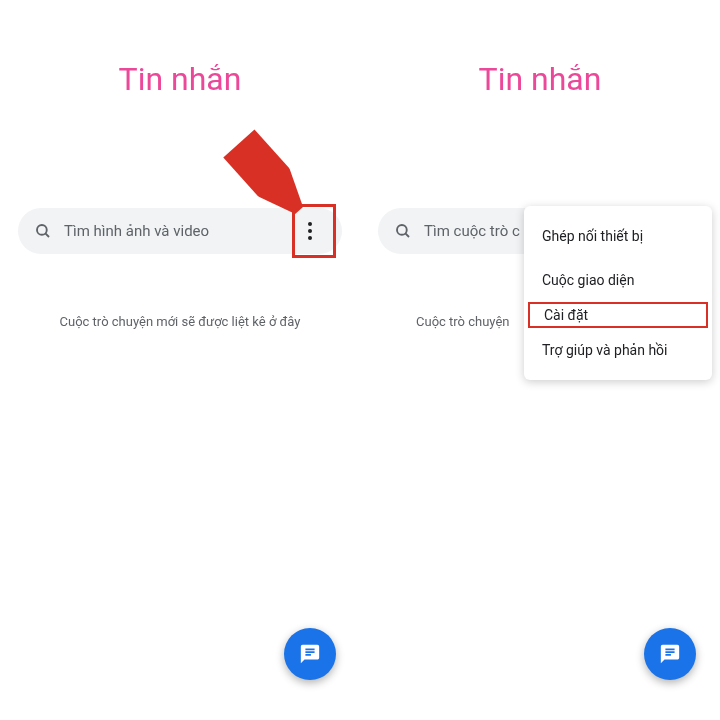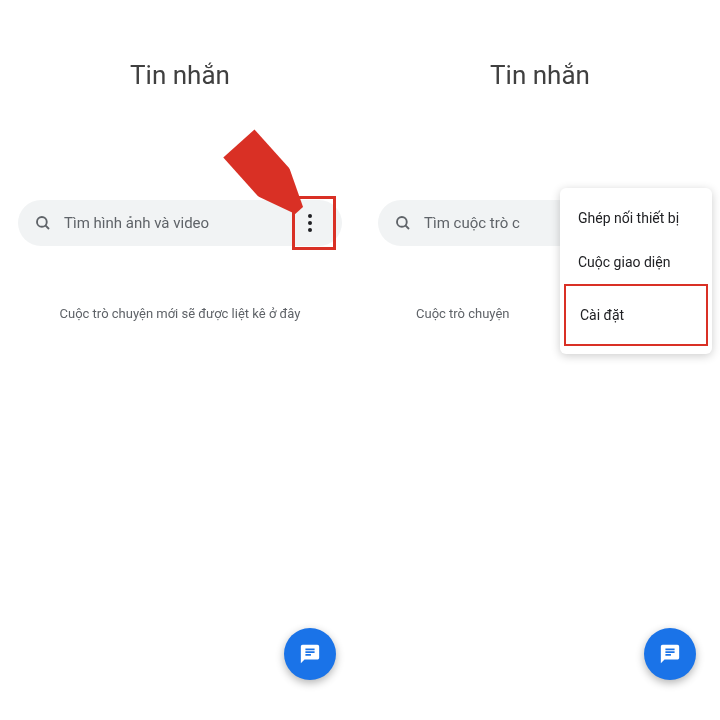--- a/index.html
+++ b/index.html
@@ -1,31 +1,31 @@
 <!DOCTYPE html>
 <html><head>
   <meta charset="utf-8">
   <style>
     * { margin: 0; padding: 0; box-sizing: border-box; font-family: -apple-system, BlinkMacSystemFont, 'Segoe UI', Roboto, sans-serif; }
     body { width: 720px; height: 720px; display: flex; background: #fff; overflow: hidden; }
     .panel { width: 360px; height: 720px; position: relative; background: #fff; }
     .divider { width: 1px; background: #e0e0e0; height: 720px; position: absolute; left: 360px; top: 0; }
-    .title { text-align: center; font-size: 26px; font-weight: 400; color: #404040; margin-top: 60px; margin-bottom: 110px; }
+    .title { text-align: center; font-size: 32px; font-weight: 400; color: #ec4899; margin-top: 60px; margin-bottom: 110px; }
     .search-bar { margin: 0 18px; height: 46px; background: #f1f3f4; border-radius: 23px; display: flex; align-items: center; padding: 7px 16px; position: relative; }
     .search-icon { width: 18px; height: 18px; margin-right: 12px; flex-shrink: 0; }
     .search-text { color: #5f6368; font-size: 15px; flex: 1; white-space: nowrap; overflow: hidden; }
     .overflow-btn { width: 32px; height: 32px; display: flex; align-items: center; justify-content: center; margin-left: 4px; }
     .dot { width: 4px; height: 4px; background: #202124; border-radius: 50%; }
     .dots { display: flex; flex-direction: column; gap: 3px; }
     .red-box-overflow { position: absolute; right: 6px; top: -4px; width: 44px; height: 54px; border: 3px solid #d93025; pointer-events: none; }
     .empty-text { text-align: center; color: #5f6368; font-size: 13px; margin-top: 60px; padding: 0 13px; }
     .fab { position: absolute; bottom: 40px; right: 24px; width: 52px; height: 52px; background: #1a73e8; border-radius: 50%; display: flex; align-items: center; justify-content: center; box-shadow: 0 3px 8px rgba(0,0,0,0.3); }
-    .menu { position: absolute; right: 8px; top: 188px; width: 152px; background: #fff; border-radius: 6px; box-shadow: 0 2px 10px rgba(0,0,0,0.2); padding: 8px 0; z-index: 10; }
+    .menu { position: absolute; right: 8px; top: 206px; width: 188px; background: #fff; border-radius: 6px; box-shadow: 0 2px 10px rgba(0,0,0,0.2); padding: 8px 0; z-index: 10; }
     .menu-item { padding: 14px 18px; font-size: 14px; color: #202124; position: relative; }
-    .red-box-item { border: 2.5px solid #d93025; margin: 0 4px; padding: 21px 14px; }
+    .red-box-item { border: 2.5px solid #d93025; margin: 0 4px; padding: 3px 14px; }
     .arrow-left { position: absolute; width: 90px; height: 42px; z-index: 5; }
     .arrow1 { top: 156px; left: 224px; transform: rotate(48deg); }
     .arrow-svg { width: 100%; height: 100%; }
   </style>
 </head>
 <body>
 
 <div class="panel">
   <h1 class="title">Tin nhắn</h1>
   <div class="search-bar">
@@ -71,20 +71,21 @@
         <line x1="20" y1="20" x2="15.2" y2="15.2"></line>
     </svg>
     <span class="search-text">Tìm cuộc trò c</span>
   </div>
   <p class="empty-text" style="text-align:left; padding-left:56px;">Cuộc trò chuyện</p>
 
   <div class="menu">
     <div class="menu-item">Ghép nối thiết bị</div>
     <div class="menu-item">Cuộc giao diện</div>
     <div class="menu-item red-box-item">Cài đặt</div>
+    <div class="menu-item">Trợ giúp và phản hồi</div>
   </div>
 
   <div class="fab">
     <svg width="22" height="22" viewBox="0 0 24 24" fill="#fff">
       <path d="M20 2H4c-1.1 0-2 .9-2 2v18l4-4h14c1.1 0 2-.9 2-2V4c0-1.1-.9-2-2-2zM7 9h10v2H7V9zm6 5H7v-2h6v2zm4-6H7V6h10v2z"></path>
     </svg>
   </div>
 </div>
 
 </body></html>

